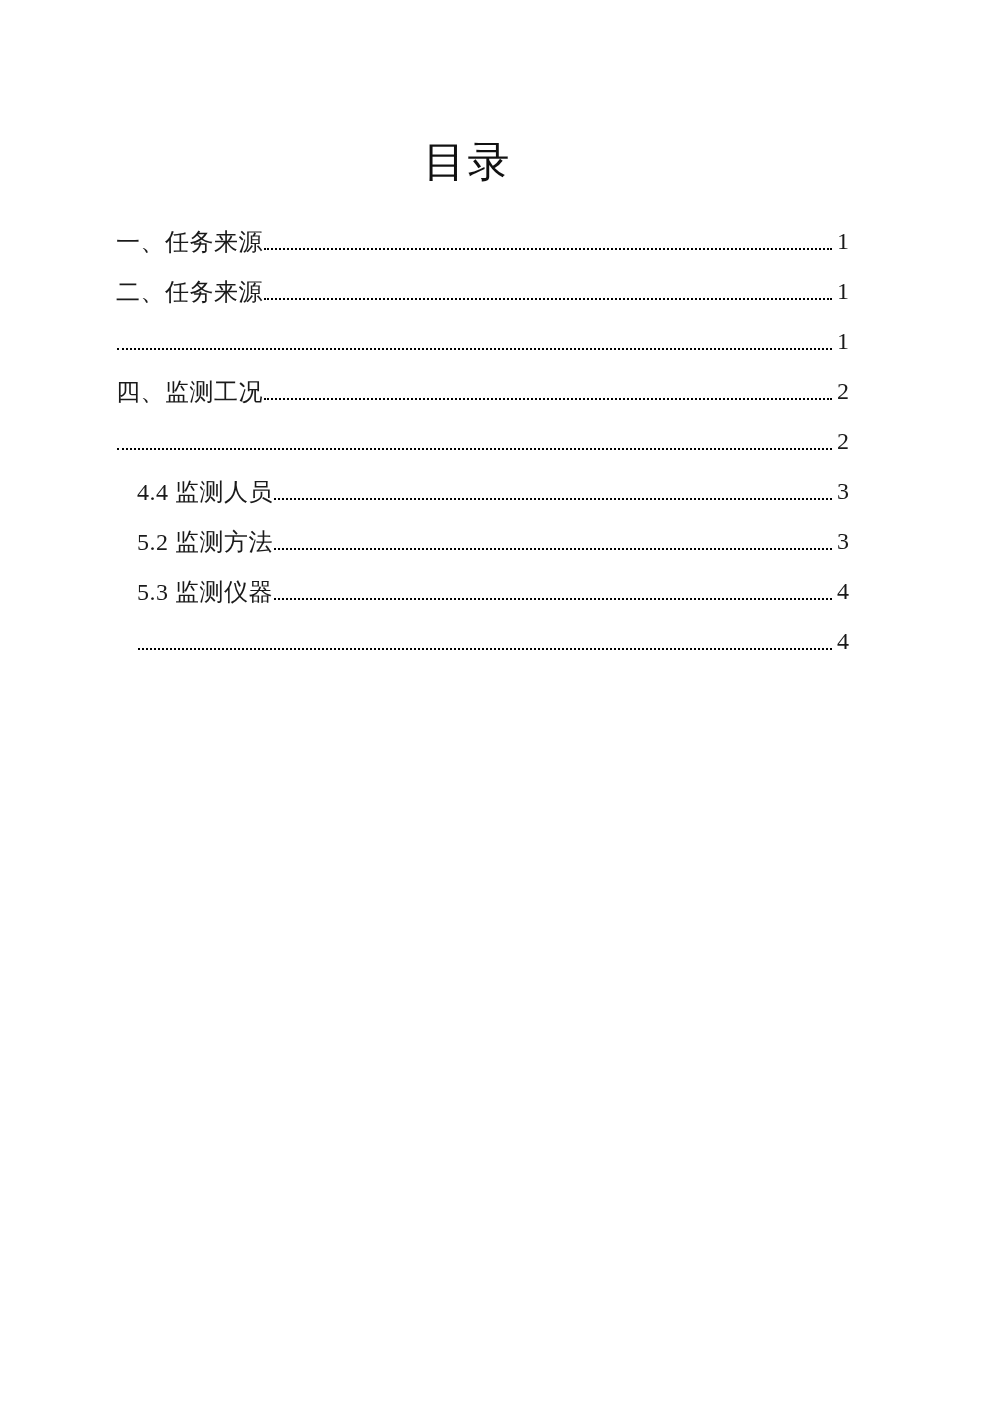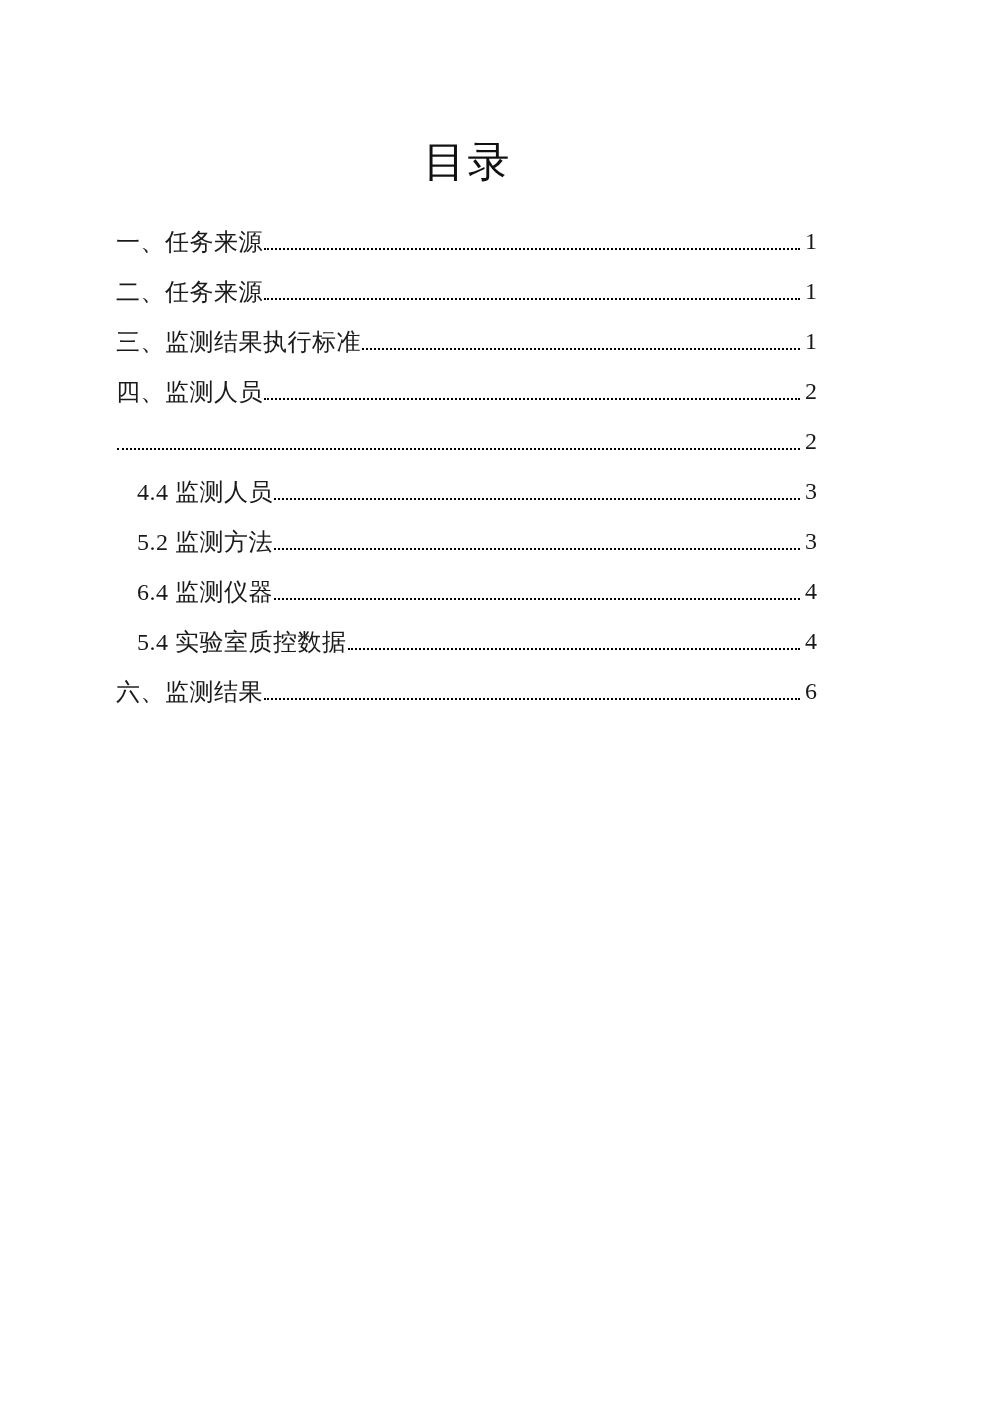--- a/index.html
+++ b/index.html
@@ -21,21 +21,21 @@
   .doc-title {
     padding-top: 108px;
     text-align: center;
     font-size: 42px;
     line-height: 1.25;
     letter-spacing: 2px;
     color: #111111;
     font-weight: normal;
   }
   .toc {
-    margin: 16px 118px 0 116px; 
+    margin: 16px 86px 0 116px; 
   }
   .toc-entry {
     display: flex;
     align-items: center;
     height: 50px;
     font-size: 24px;
     white-space: nowrap;
     cursor: default;
   }
   .toc-entry.level-2 {
@@ -71,53 +71,46 @@
       <span class="toc-label">一、任务来源</span>
       <span class="dot-leader"></span>
       <span class="toc-page-num">1</span>
     </div>
       <div class="toc-entry level-1">
       <span class="toc-label">二、任务来源</span>
       <span class="dot-leader"></span>
       <span class="toc-page-num">1</span>
     </div>
       <div class="toc-entry level-1">
-      <span class="toc-label">三、监测结果执行标准</span>
       <span class="dot-leader"></span>
       <span class="toc-page-num">1</span>
     </div>
       <div class="toc-entry level-1">
-      <span class="toc-label">四、监测人员</span>
+      <span class="toc-label">四、监测工况</span>
       <span class="dot-leader"></span>
       <span class="toc-page-num">2</span>
     </div>
       <div class="toc-entry level-1">
       <span class="dot-leader"></span>
       <span class="toc-page-num">2</span>
     </div>
       <div class="toc-entry level-2">
       <span class="toc-label">4.4 监测人员</span>
       <span class="dot-leader"></span>
       <span class="toc-page-num">3</span>
     </div>
       <div class="toc-entry level-2">
       <span class="toc-label">5.2 监测方法</span>
       <span class="dot-leader"></span>
       <span class="toc-page-num">3</span>
     </div>
       <div class="toc-entry level-2">
-      <span class="toc-label">6.4 监测仪器</span>
+      <span class="toc-label">5.3 监测仪器</span>
       <span class="dot-leader"></span>
       <span class="toc-page-num">4</span>
     </div>
       <div class="toc-entry level-2">
-      <span class="toc-label">5.4 实验室质控数据</span>
       <span class="dot-leader"></span>
       <span class="toc-page-num">4</span>
-    </div>
-      <div class="toc-entry level-1">
-      <span class="toc-label">六、监测结果</span>
-      <span class="dot-leader"></span>
-      <span class="toc-page-num">6</span>
     </div>
     </nav>
 
 </div>
 
 </body></html>

